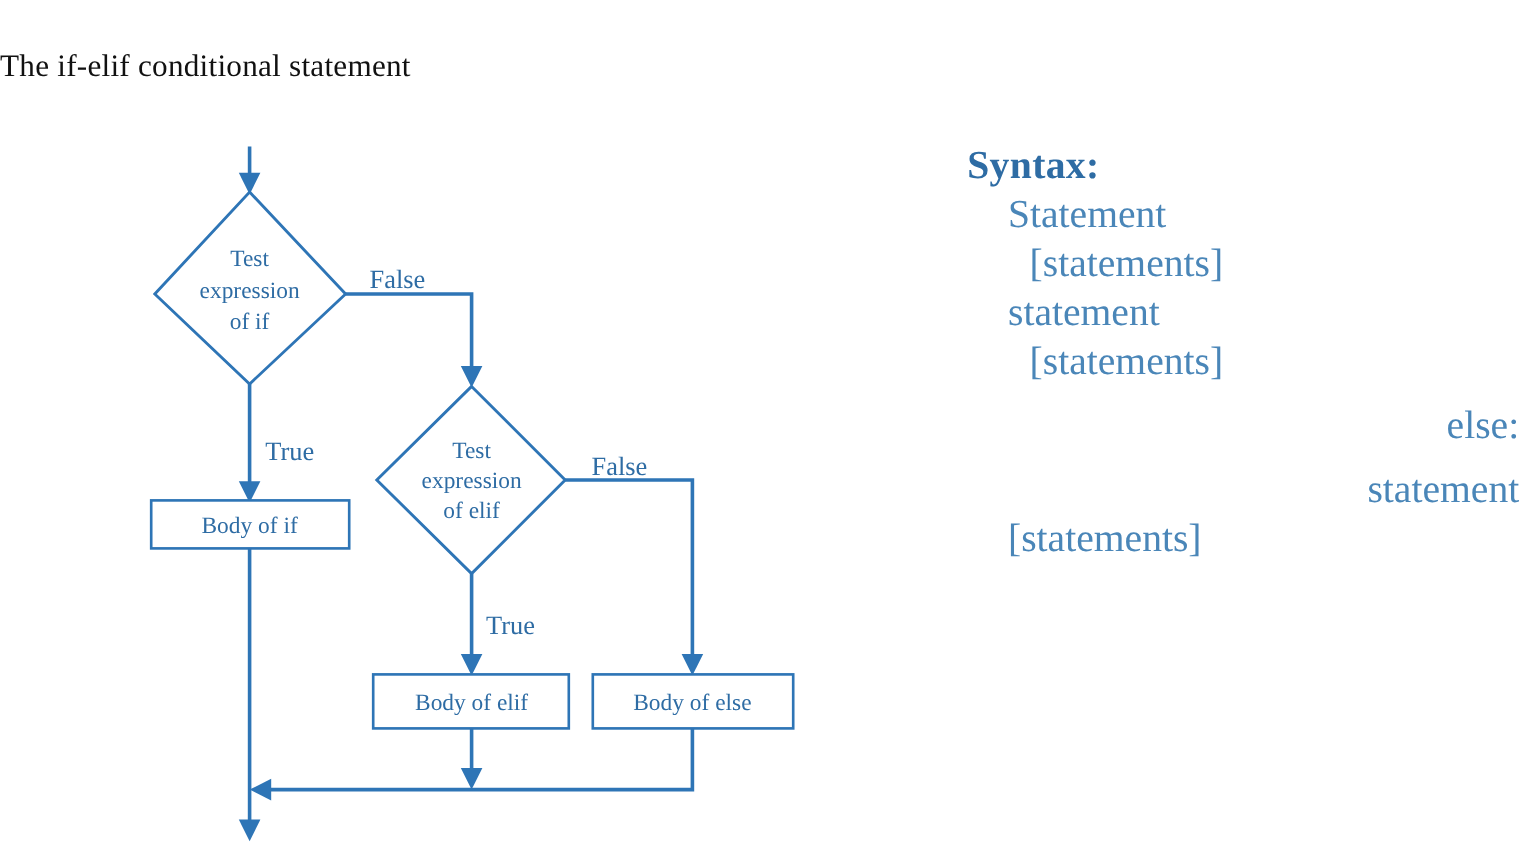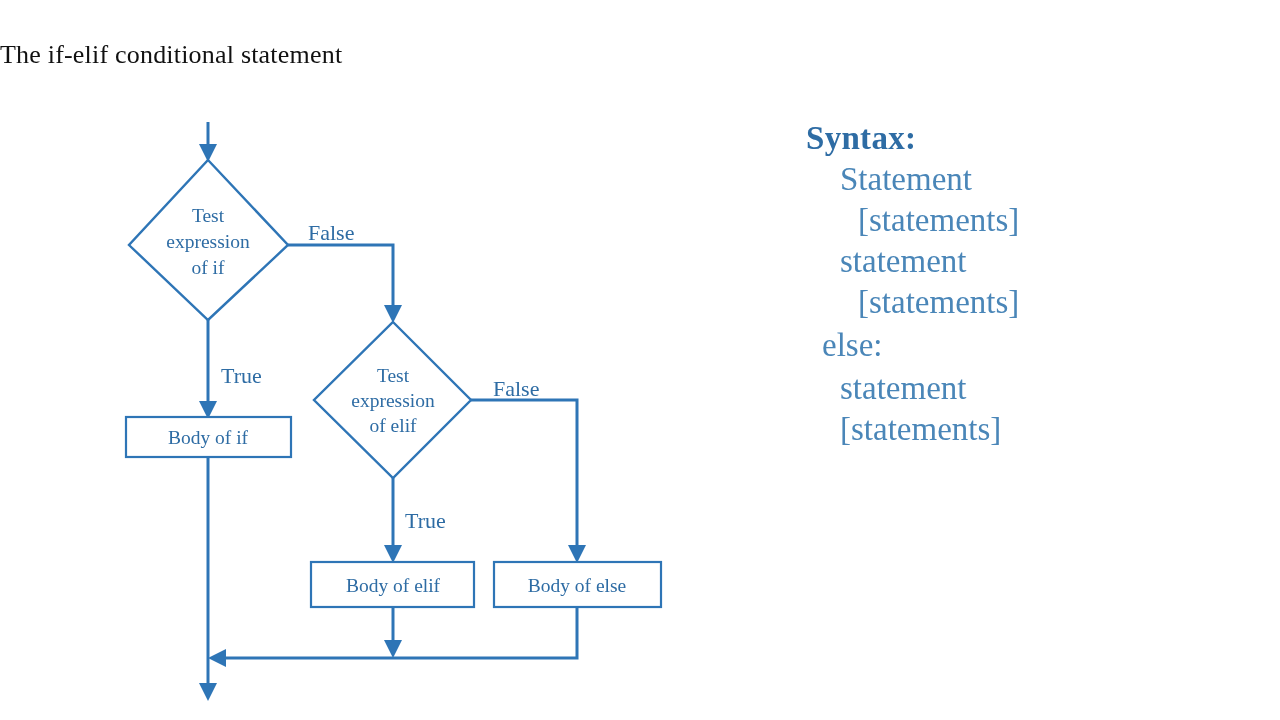--- a/index.html
+++ b/index.html
@@ -81,21 +81,21 @@
     white-space: pre;
   }
   .syntax-line.heading {
     font-weight: bold;
     color: #2E6CA4;
     letter-spacing: 0.3px;
   }
   .indent-1 { padding-left: 34px; font-family: Liberation Serif, serif; }
   .indent-2 { padding-left: 52px; }
   .indent-else { padding-left: 16px; }
-  .gap-above { margin-top: 2px; }
+  .gap-above { margin-top: 12px; text-align: right; }
 </style>
 </head>
 <body>
 
 <div id="page-title">The if-elif conditional statement</div>
 
 <div id="flowchart-region">
   <svg id="flowchart-svg" width="760" height="720" viewBox="0 0 760 720">
 
     <g>

